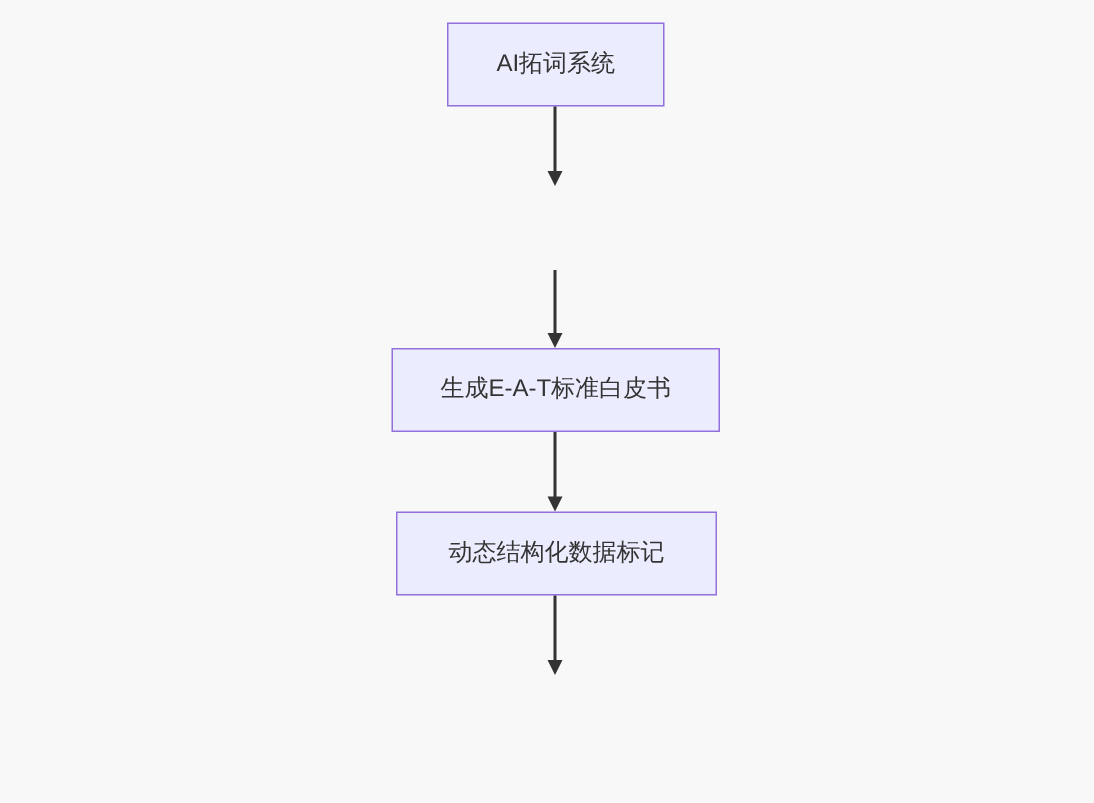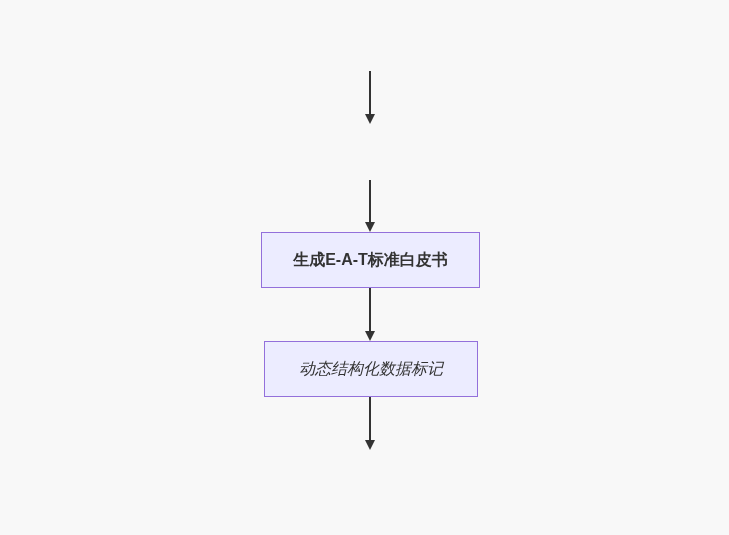--- a/index.html
+++ b/index.html
@@ -25,22 +25,22 @@
     font-size: 16px;
     line-height: 1;
     display: flex;
     align-items: center;
     justify-content: center;
     text-align: center;
     white-space: nowrap;
   }
   .n1 { left: 298px; top: 15px;  width: 145px; height: 56px; }
   .n2 { left: 275px; top: 124px; width: 190px; height: 56px; }
-  .n3 { left: 261px; top: 232px; width: 219px; height: 56px; font-weight: bold; }
-  .n4 { left: 264px; top: 341px; width: 214px; height: 56px; font-style: italic; }
+  .n3 { left: 261px; top: 232px; width: 219px; height: 56px; }
+  .n4 { left: 264px; top: 341px; width: 214px; height: 56px; }
   .n5 { left: 253px; top: 450px; width: 234px; height: 56px; }
 
   .edge-line {
     position: absolute;
     left: 369px;
     width: 2px;
     background: #333333;
   }
   .edge-head {
     position: absolute;
@@ -58,20 +58,23 @@
   .e3-line { top: 288px; height: 44px; }
   .e3-head { top: 331px; }
   .e4-line { top: 397px; height: 44px; }
   .e4-head { top: 440px; }
 </style>
 </head>
 <body>
 
 <div class="stage">
 
+  <div class="flow-node n1">
+    <span>AI拓词系统</span>
+  </div>
 
   <div class="edge-line e1-line"></div>
   <div class="edge-head e1-head"></div>
 
 
   <div class="edge-line e2-line"></div>
   <div class="edge-head e2-head"></div>
 
   <div class="flow-node n3">
     <span>生成E-A-T标准白皮书</span>

